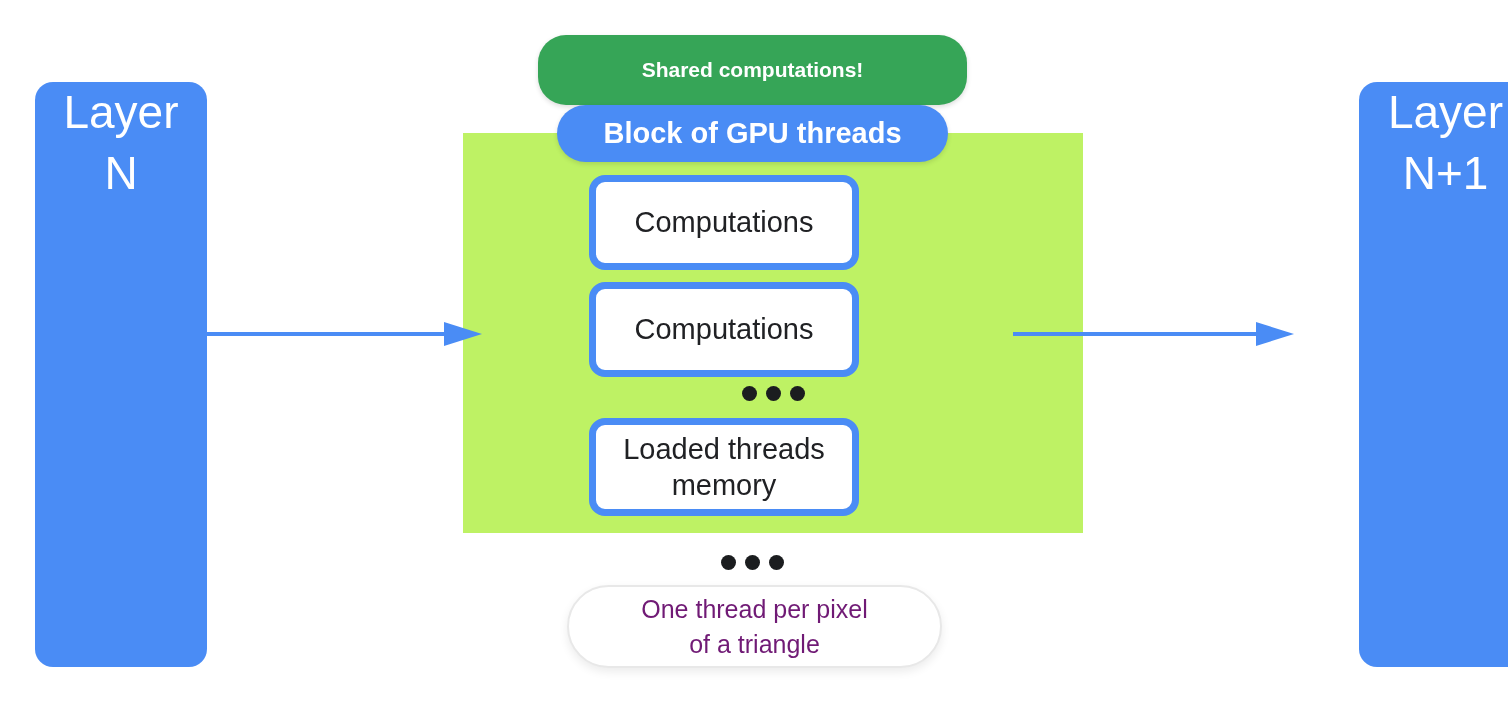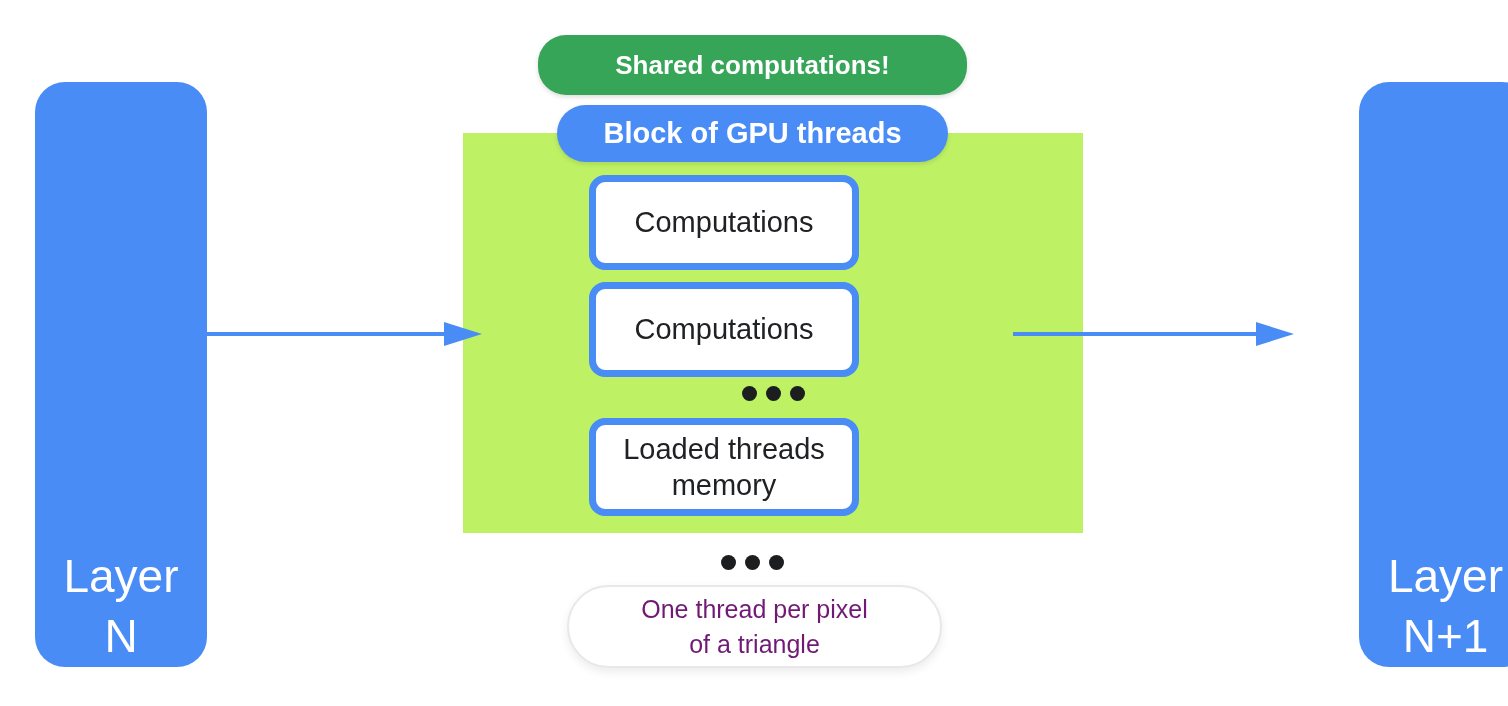--- a/index.html
+++ b/index.html
@@ -6,22 +6,22 @@
   #canvas {
     position:relative;
     width:1508px; height:706px;
     background:#ffffff;
     font-family:"Liberation Sans", sans-serif;
     overflow:hidden;
   }
   
   .layer-box {
     position:absolute; top:82px; height:585px;
-    background:#4A8CF5; border-radius:30px;
-    display:flex; align-items:flex-end; justify-content:center;
+    background:#4A8CF5; border-radius:18px;
+    display:flex; align-items:flex-start; justify-content:center;
   }
   .layer-box .lbl {
     width:150px; text-align:center;
     color:#ffffff; font-size:46px; line-height:1.32; font-weight:400;
   }
   #layer-n  { left:35px;   width:172px; }
   #layer-n1 { left:1359px; width:173px; }
 
   
   .note {
@@ -31,24 +31,24 @@
     box-shadow:0 2px 5px rgba(0,0,0,0.14);
   }
   .note .lbl {
     width:156px; text-align:center;
     color:#ffffff; font-weight:700; font-size:26px; line-height:1.42;
   }
   #note-left  { left:237px; }
   #note-right { left:1052px; }
 
   .green-pill {
-    position:absolute; left:538px; top:35px; width:429px; height:60px;
+    position:absolute; left:538px; top:35px; width:429px; height:70px;
     background:#36A557; border-radius:28px;
     display:flex; align-items:center; justify-content:center;
-    color:#ffffff; font-weight:700; font-size:26px;
+    color:#ffffff; font-weight:700; font-size:21px;
     box-shadow:0 2px 5px rgba(0,0,0,0.14);
     z-index:4;
   }
   .blue-pill {
     position:absolute; left:557px; top:105px; width:391px; height:57px;
     background:#4A8CF5; border-radius:29px;
     display:flex; align-items:center; justify-content:center;
     color:#ffffff; font-weight:700; font-size:29px;
     box-shadow:0 2px 5px rgba(0,0,0,0.12);
     z-index:4;

